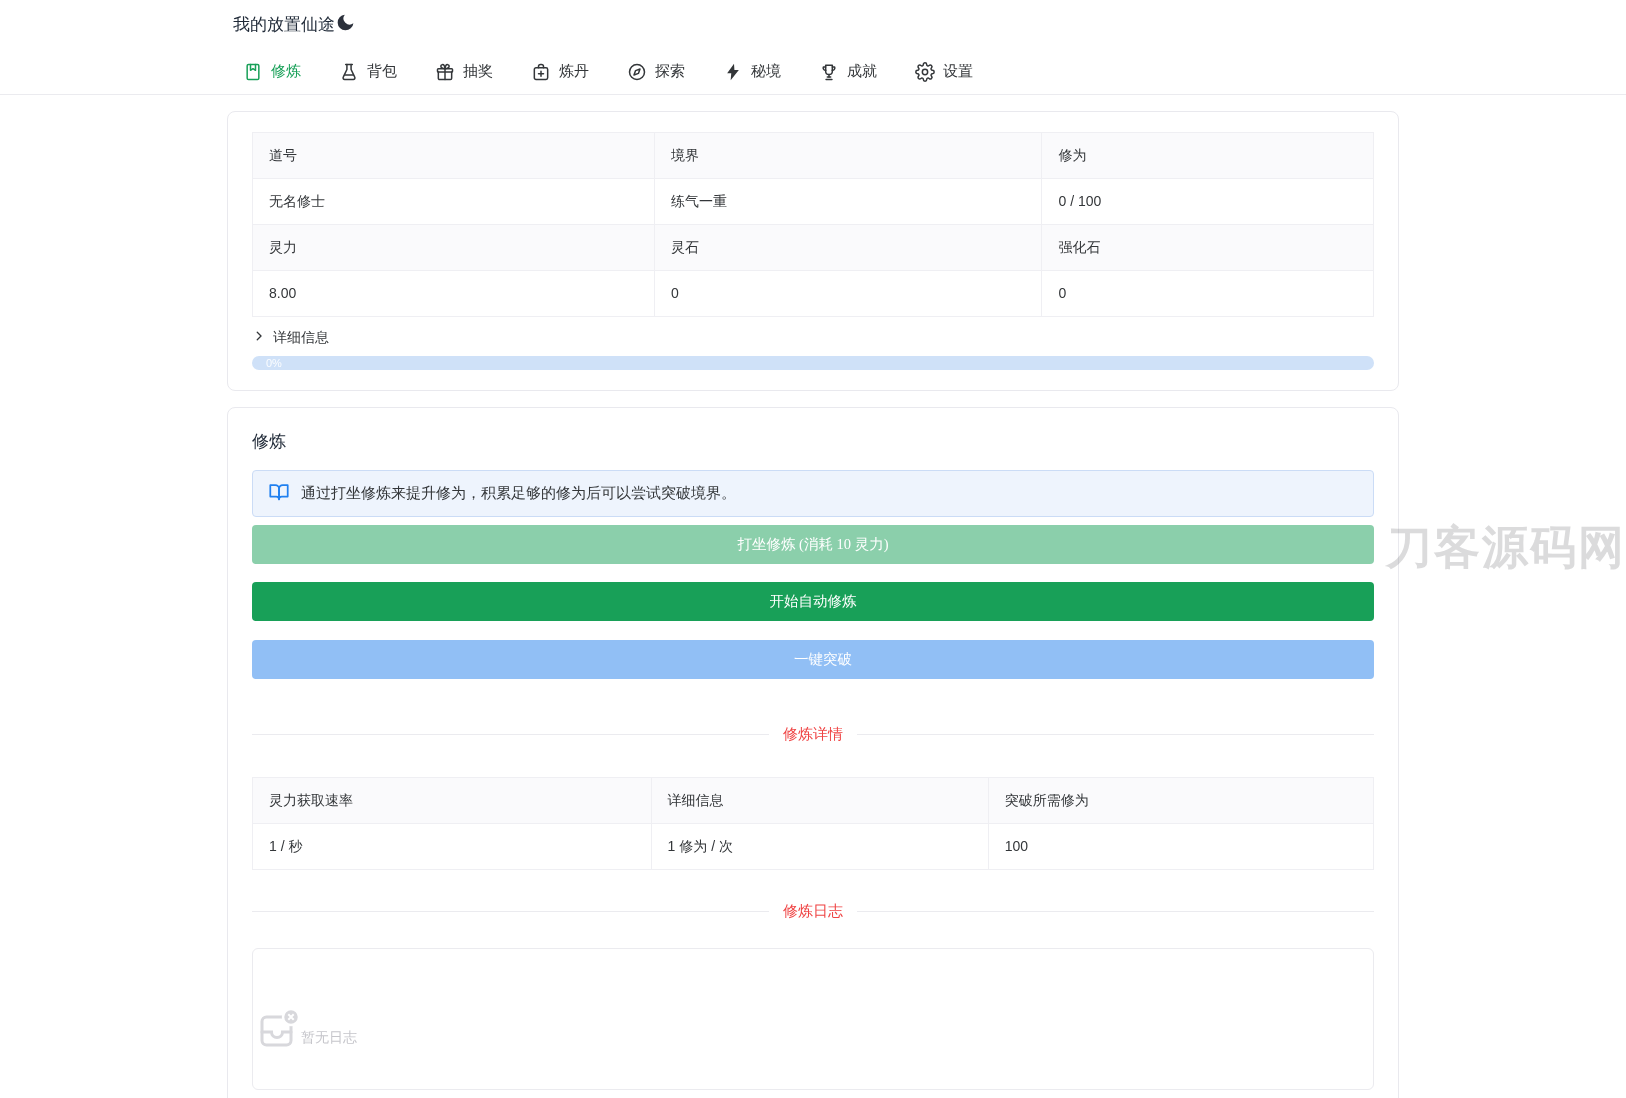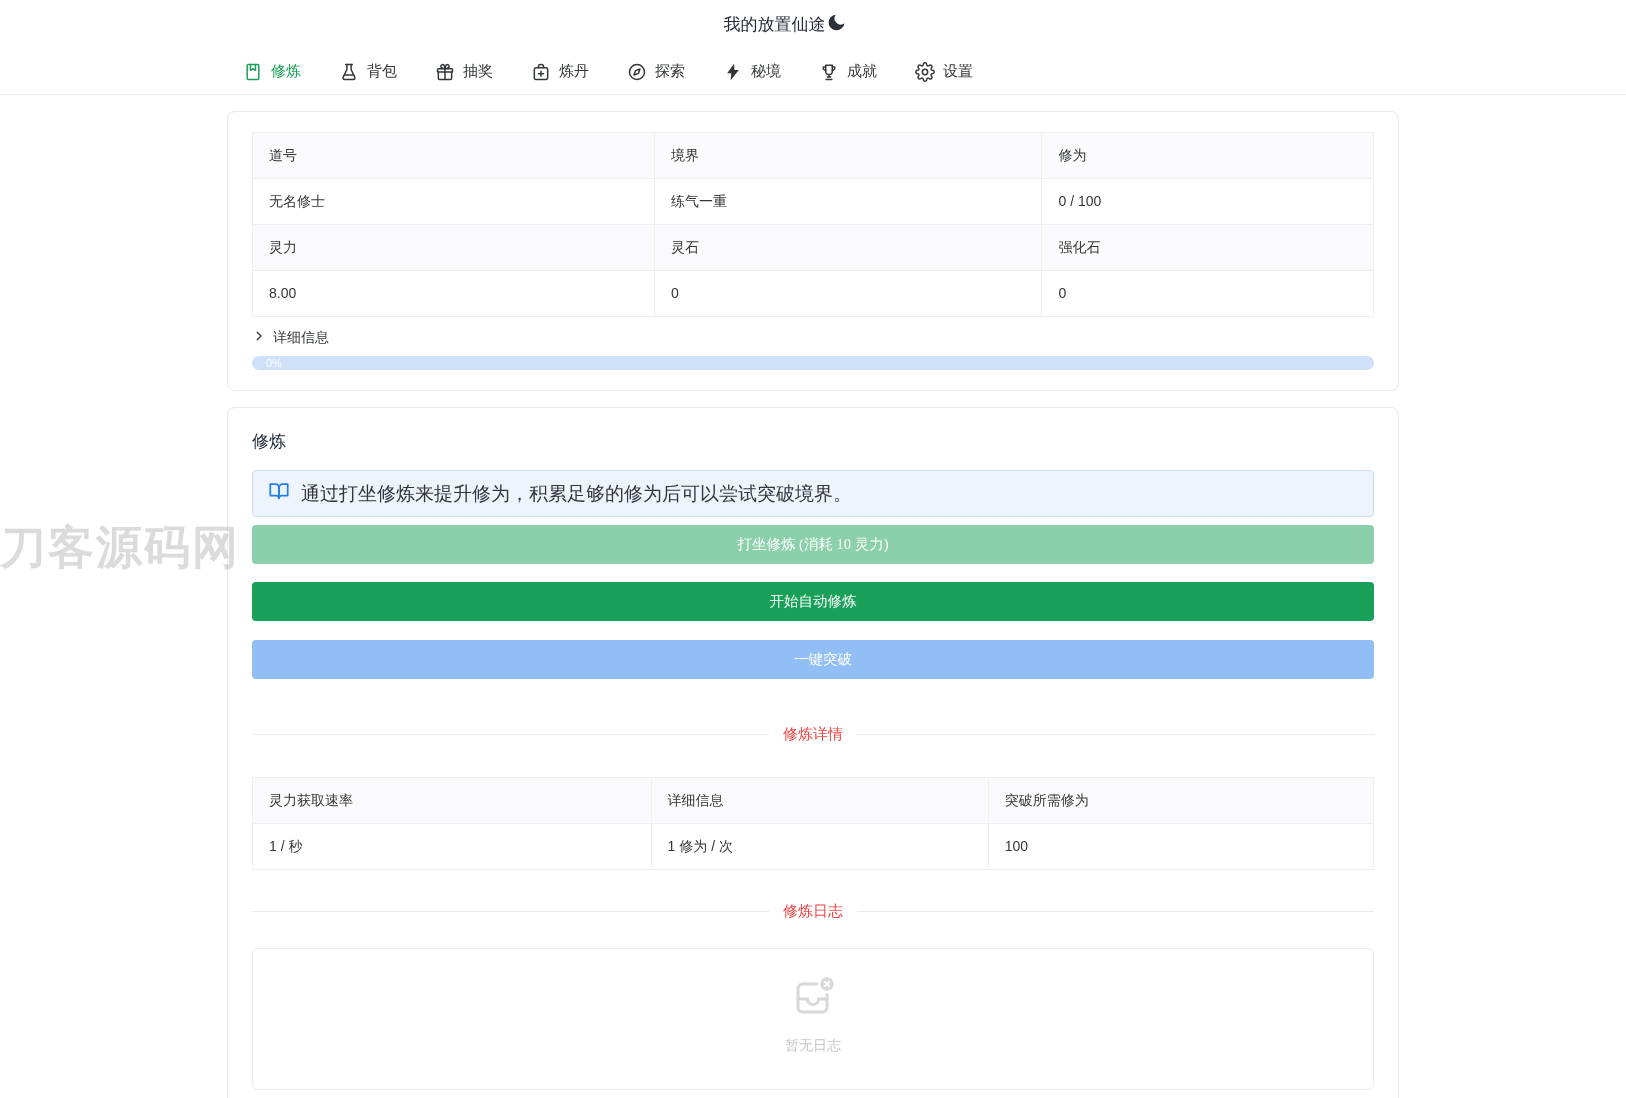--- a/index.html
+++ b/index.html
@@ -2,21 +2,21 @@
 <html><head>
 <meta charset="utf-8">
 <style>
   * { margin:0; padding:0; box-sizing:border-box; }
   html,body { width:1626px; height:1098px; overflow:hidden; background:#fff;
     font-family:"Liberation Sans","DejaVu Sans",sans-serif; color:#333639; }
   .container { width:1172px; margin:0 auto; position:relative; }
 
   
   .app-header { height:48px; }
-  .app-header .container { display:flex; align-items:center; justify-content:center; height:48px; }
+  .app-header .container { display:flex; align-items:center; justify-content:flex-start; height:48px; }
   .app-title { font-size:17px; font-weight:500; color:#1f2937; padding-left:6px; }
   .theme-btn { border:none; background:transparent; cursor:pointer; margin-right:62px;
     color:#2b303b; display:flex; align-items:center; }
 
   
   .nav-bar { height:47px; border-bottom:1px solid #ebebef; }
   .nav-bar .container { display:flex; align-items:center; height:47px; gap:38px; padding-left:16px; }
   .nav-tab { display:flex; align-items:center; gap:8px; font-size:15px; color:#333639; cursor:pointer; }
   .nav-tab.active { color:#18a058; }
   .nav-tab svg { display:block; }
@@ -40,39 +40,39 @@
   
   .details-row { margin-top:10px; display:flex; align-items:center; gap:7px; height:21px;
     font-size:14px; color:#333639; cursor:pointer; width:110px; }
   .progress { margin-top:8px; height:14px; border-radius:7px; background:#cfe1f8; overflow:hidden; }
   .progress span { display:block; padding-left:14px; font-size:11px; line-height:14px;
     color:rgba(255,255,255,.92); }
 
   
   .section-title { font-size:17px; font-weight:500; color:#1f2937; height:24px; margin-bottom:16px; }
   .info-alert { display:flex; align-items:center; gap:11px; height:47px; padding:0 15px;
-    background:#eef4fd; border:1px solid #cbdcf6; border-radius:4px; font-size:19px; color:#333639; }
+    background:#eef4fd; border:1px solid #cbdcf6; border-radius:4px; font-size:15px; color:#333639; }
   .btn { display:block; width:100%; height:39px; border:none; border-radius:4px;
     color:#fff; font-size:14.5px; cursor:pointer; font-family:Liberation Serif, serif; }
   .btn-meditate { margin-top:8px; background:#8bcfab; }
   .btn-auto { margin-top:18px; background:#18a058; }
   .btn-break { margin-top:19px; background:#91bff5;padding-left:20px; }
 
   .divider { display:flex; align-items:center; }
   .divider::before, .divider::after { content:""; flex:1; height:1px; background:#ebebef; }
   .divider span { padding:0 14px; font-size:15px; font-weight:500; color:#ef4444; line-height:22px; }
   .div-1 { margin:44px 0 32px; }
   .div-2 { margin:30px 0 26px; }
 
   .empty-box { border:1px solid #ebebef; border-radius:6px; height:142px;
-    display:flex; flex-direction:column; align-items:center; padding-top:24px; }
+    display:flex; flex-direction:row; align-items:center; padding-top:24px; }
   .empty-text { margin-top:14px; font-size:14px; color:#c6c6cb; }
 
   
-  .watermark { position:absolute; top:517px; left:0; width:100%; text-align:left;
+  .watermark { position:absolute; top:517px; left:0; width:100%; text-align:right;
     font-size:46px; font-weight:700; letter-spacing:2px; color:rgba(135,135,140,.30);
     pointer-events:none; z-index:5; }
 
   svg { flex:none; }
 </style>
 </head>
 <body>
 
 <div class="app-header">
   <div class="container">

